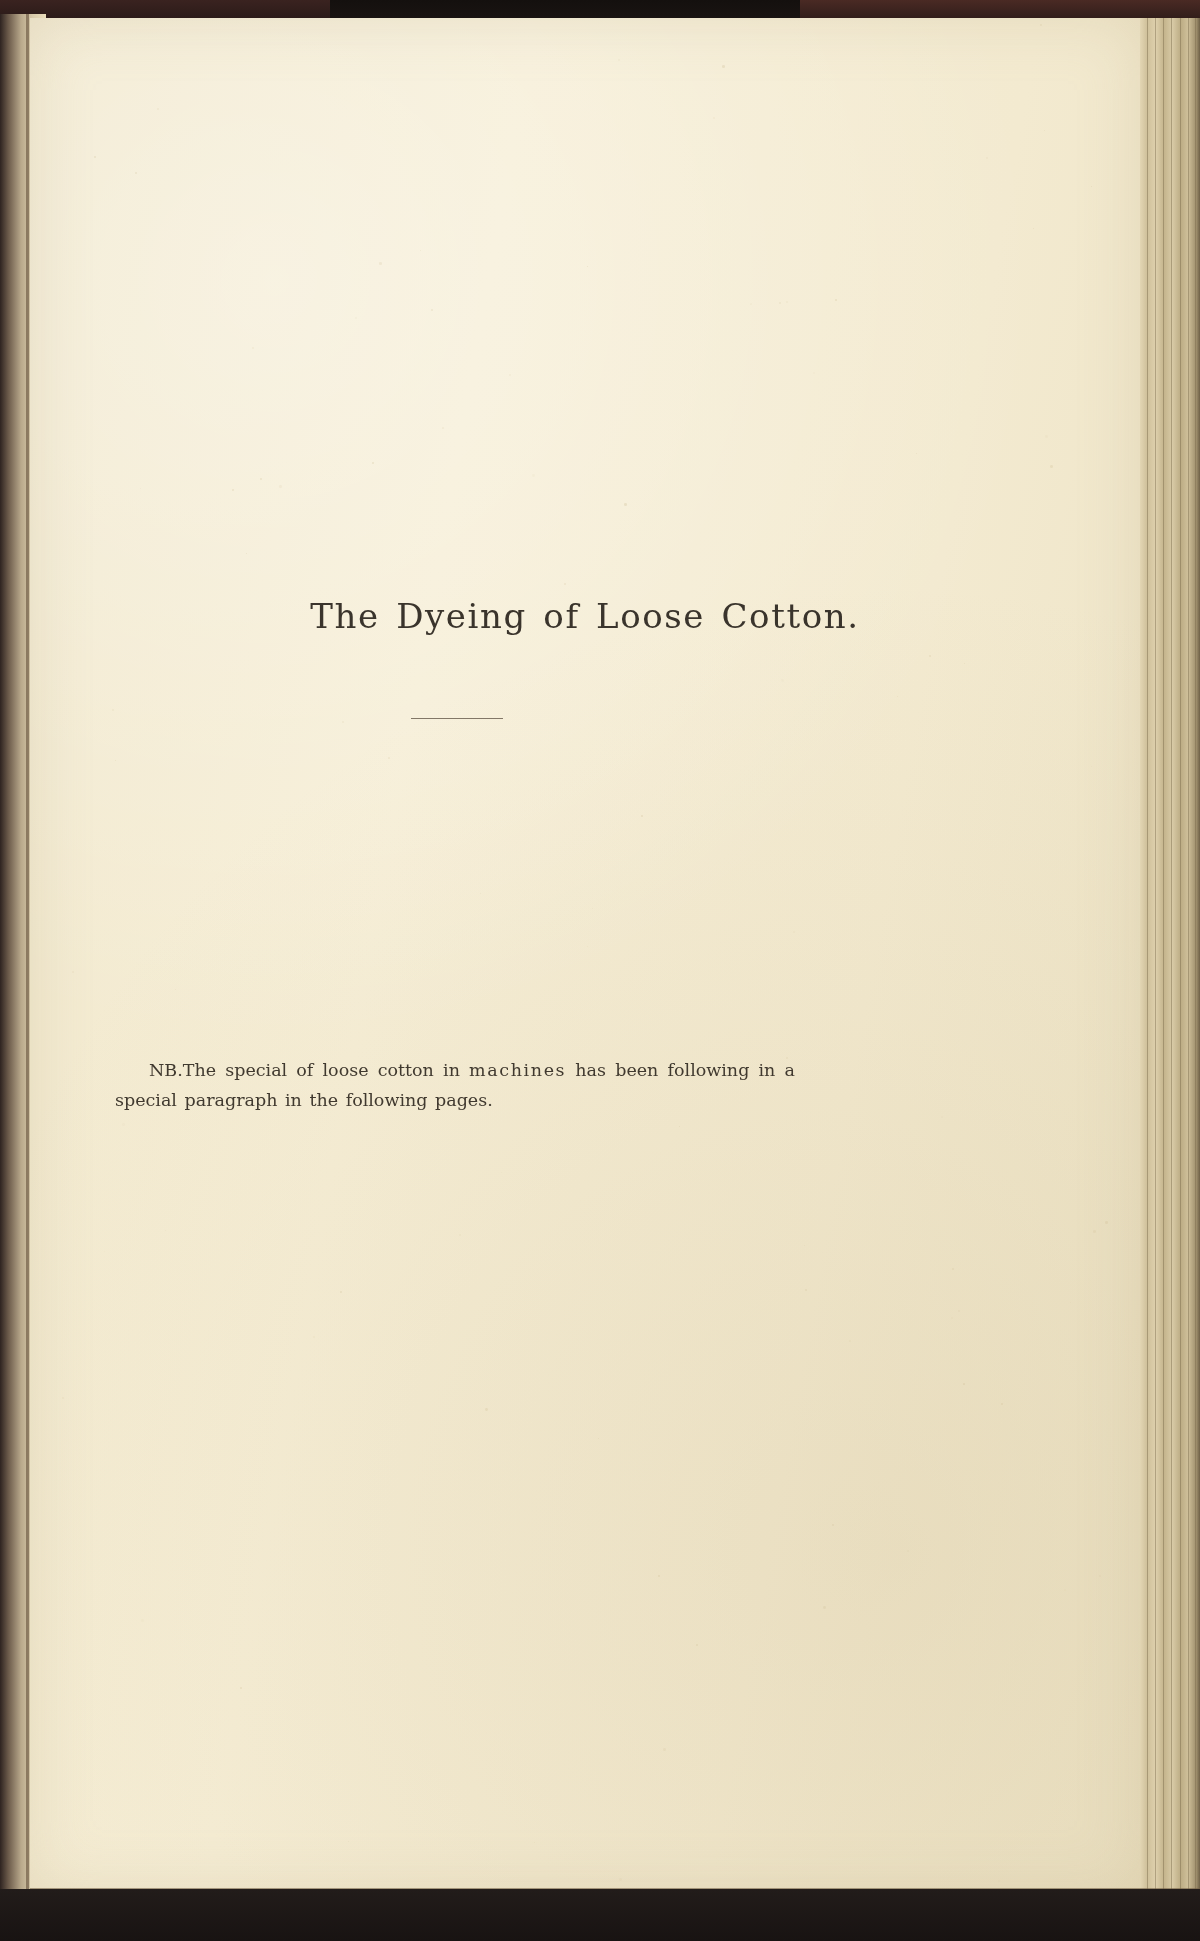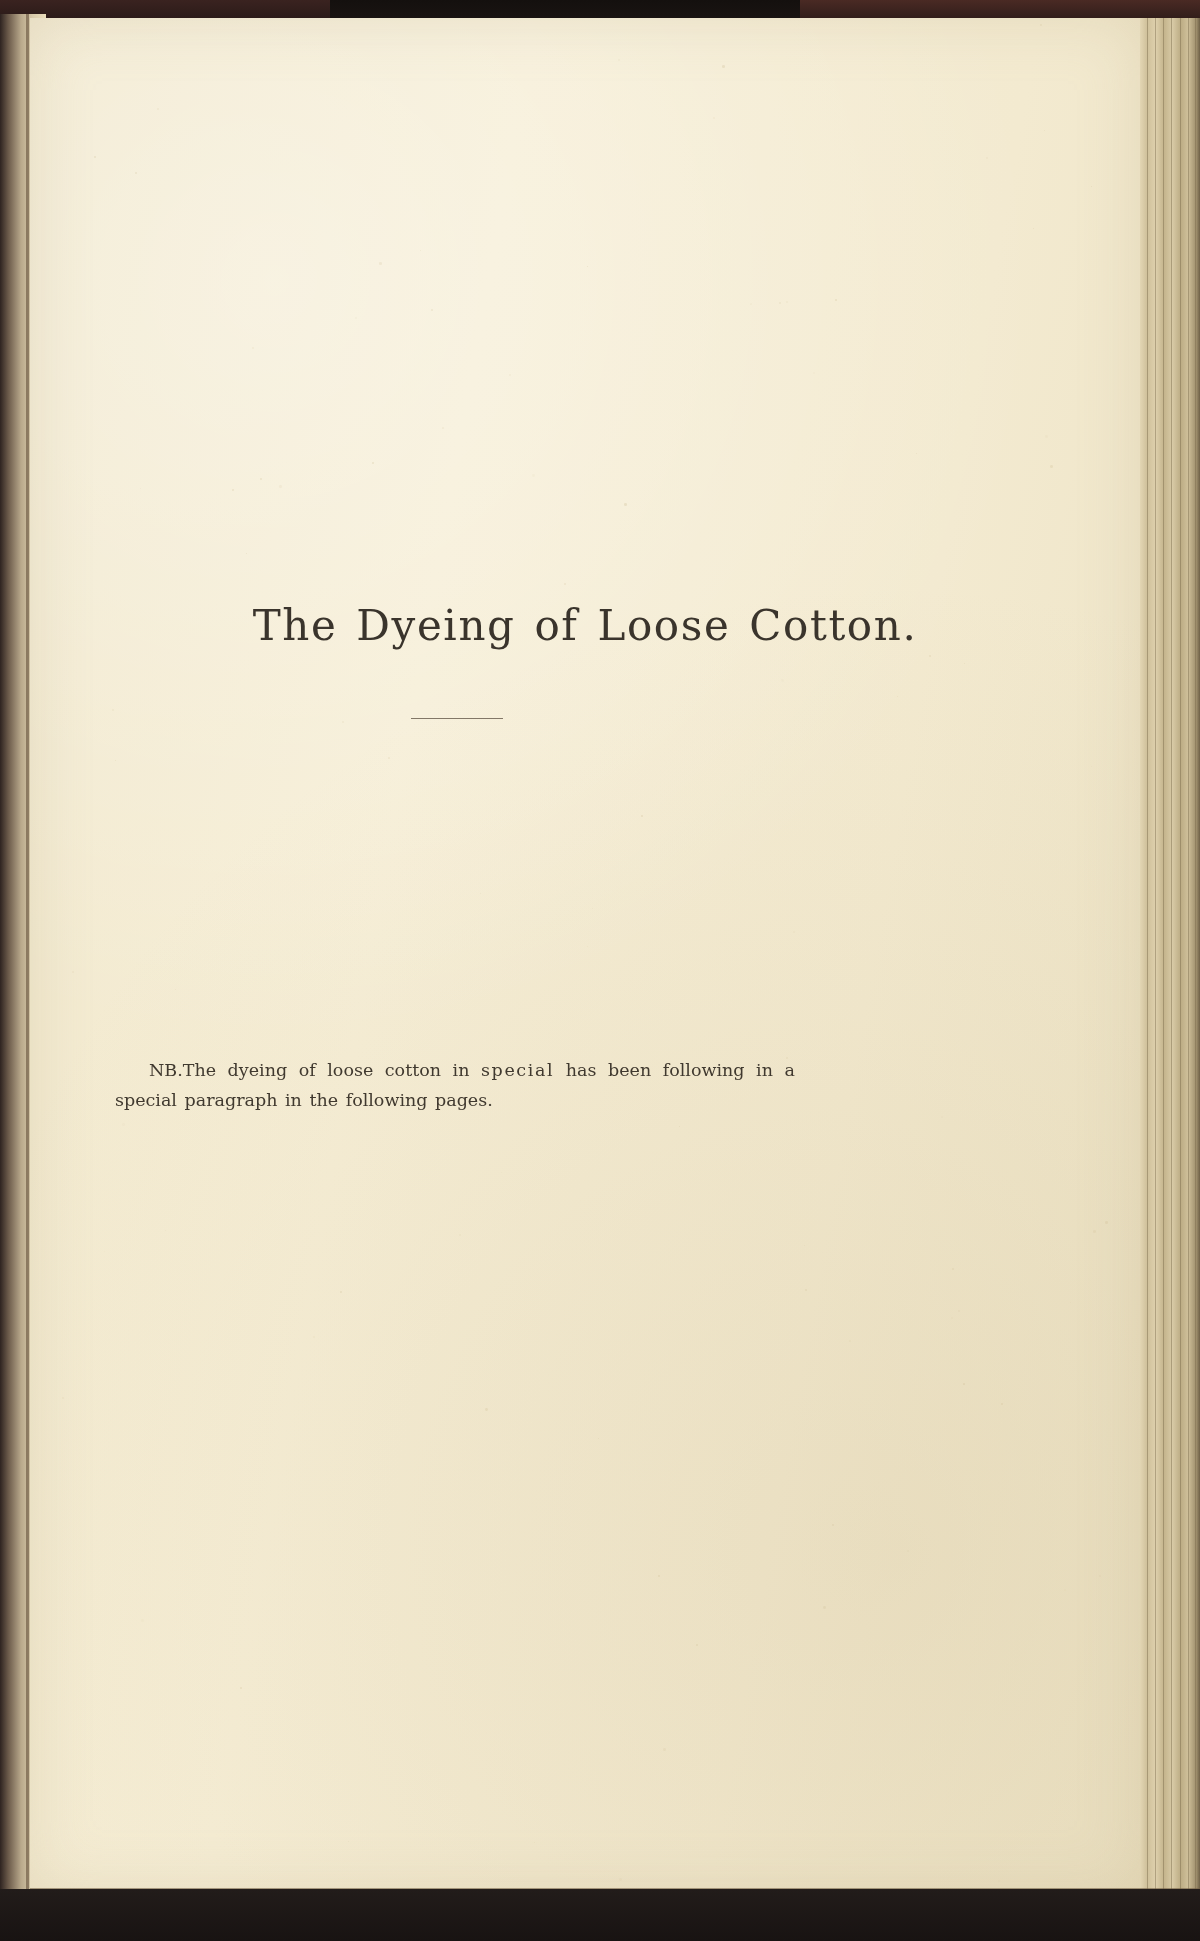--- a/index.html
+++ b/index.html
@@ -140,21 +140,21 @@
     inset: 0;
   }
 
   .chapter-title {
     position: absolute;
     top: 555px;
     left: 0;
     width: 1110px;
     text-align: center;
     font-family: "DejaVu Serif", serif;
-    font-size: 42px;
+    font-size: 34px;
     letter-spacing: 1.6px;
     color: #3a342c;
     font-weight: 400;
     word-spacing: 4px;
   }
 
   .rule {
     position: absolute;
     top: 700px;
     left: 381px;
@@ -285,21 +285,21 @@
         <span class="speck" style="left:793px;top:1588px;width:2.9px;height:2.9px;opacity:0.46"></span>
       </div>
 
     <div class="content">
 
       <h1 class="chapter-title">The Dyeing of Loose Cotton.</h1>
 
       <div class="rule"></div>
 
       <p class="note">
-        <span class="indent"></span><span>NB.</span><span>The dyeing of loose cotton in </span><span class="wide">special</span><span> has been following</span>
+        <span class="indent"></span><span>NB.</span><span>The special of loose cotton in </span><span class="wide">machines</span><span> has been following</span>
         <span>in a special paragraph in the following pages.</span>
       </p>
 
     </div>
   </div>
 
   <div class="fore-edge">
     <div class="ln" style="left:7px"></div>
     <div class="ln" style="left:15px"></div>
     <div class="ln" style="left:23px"></div>

